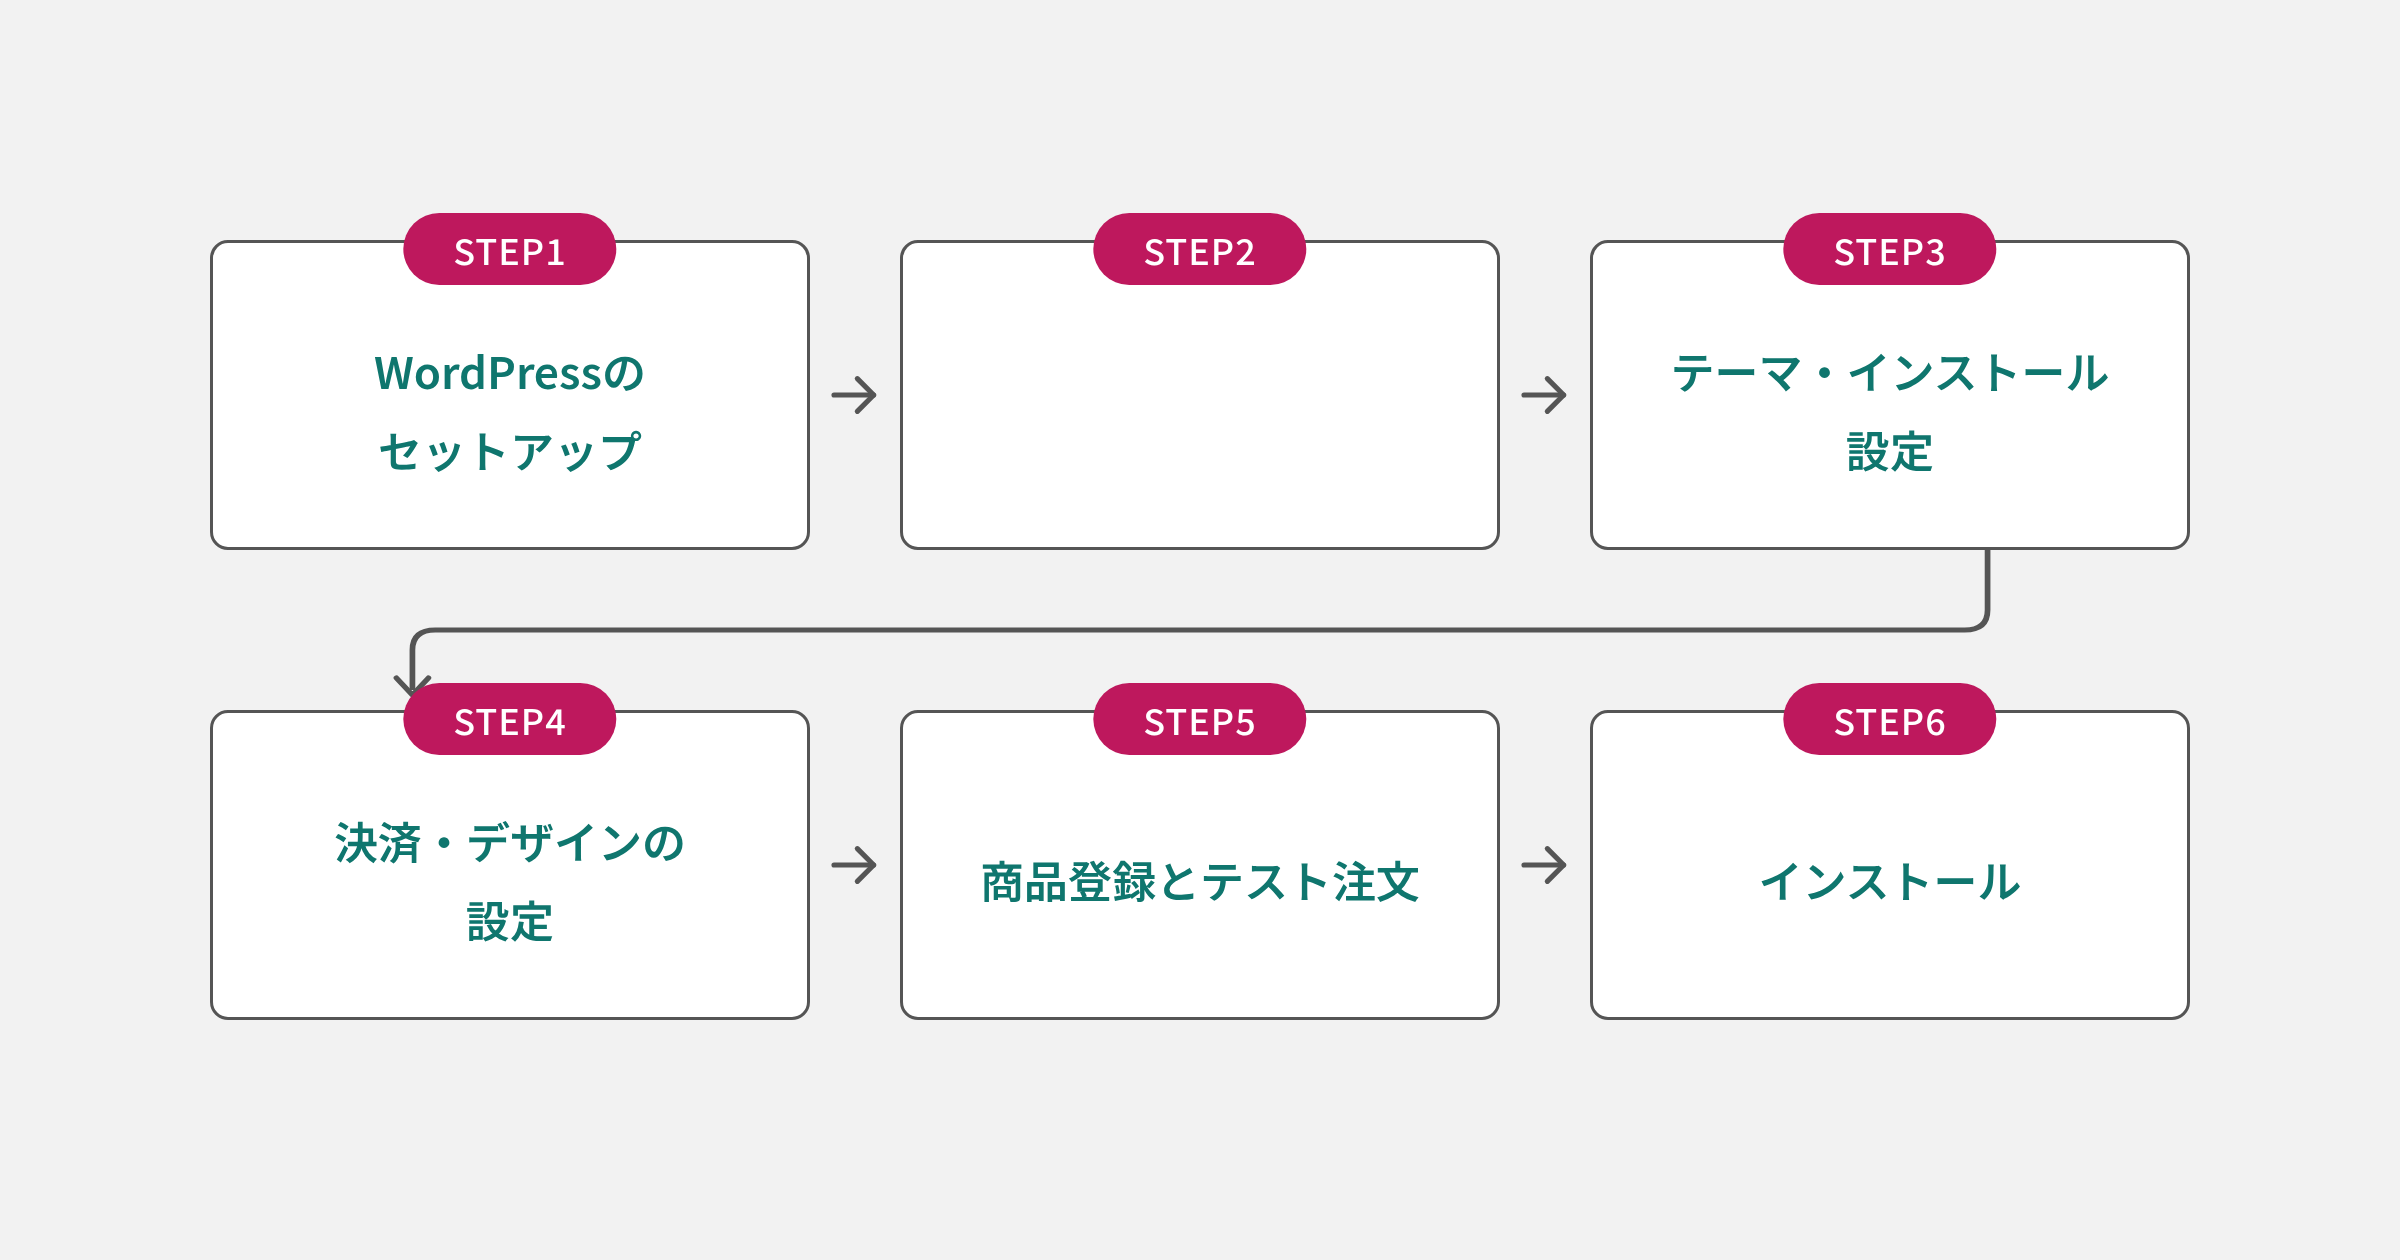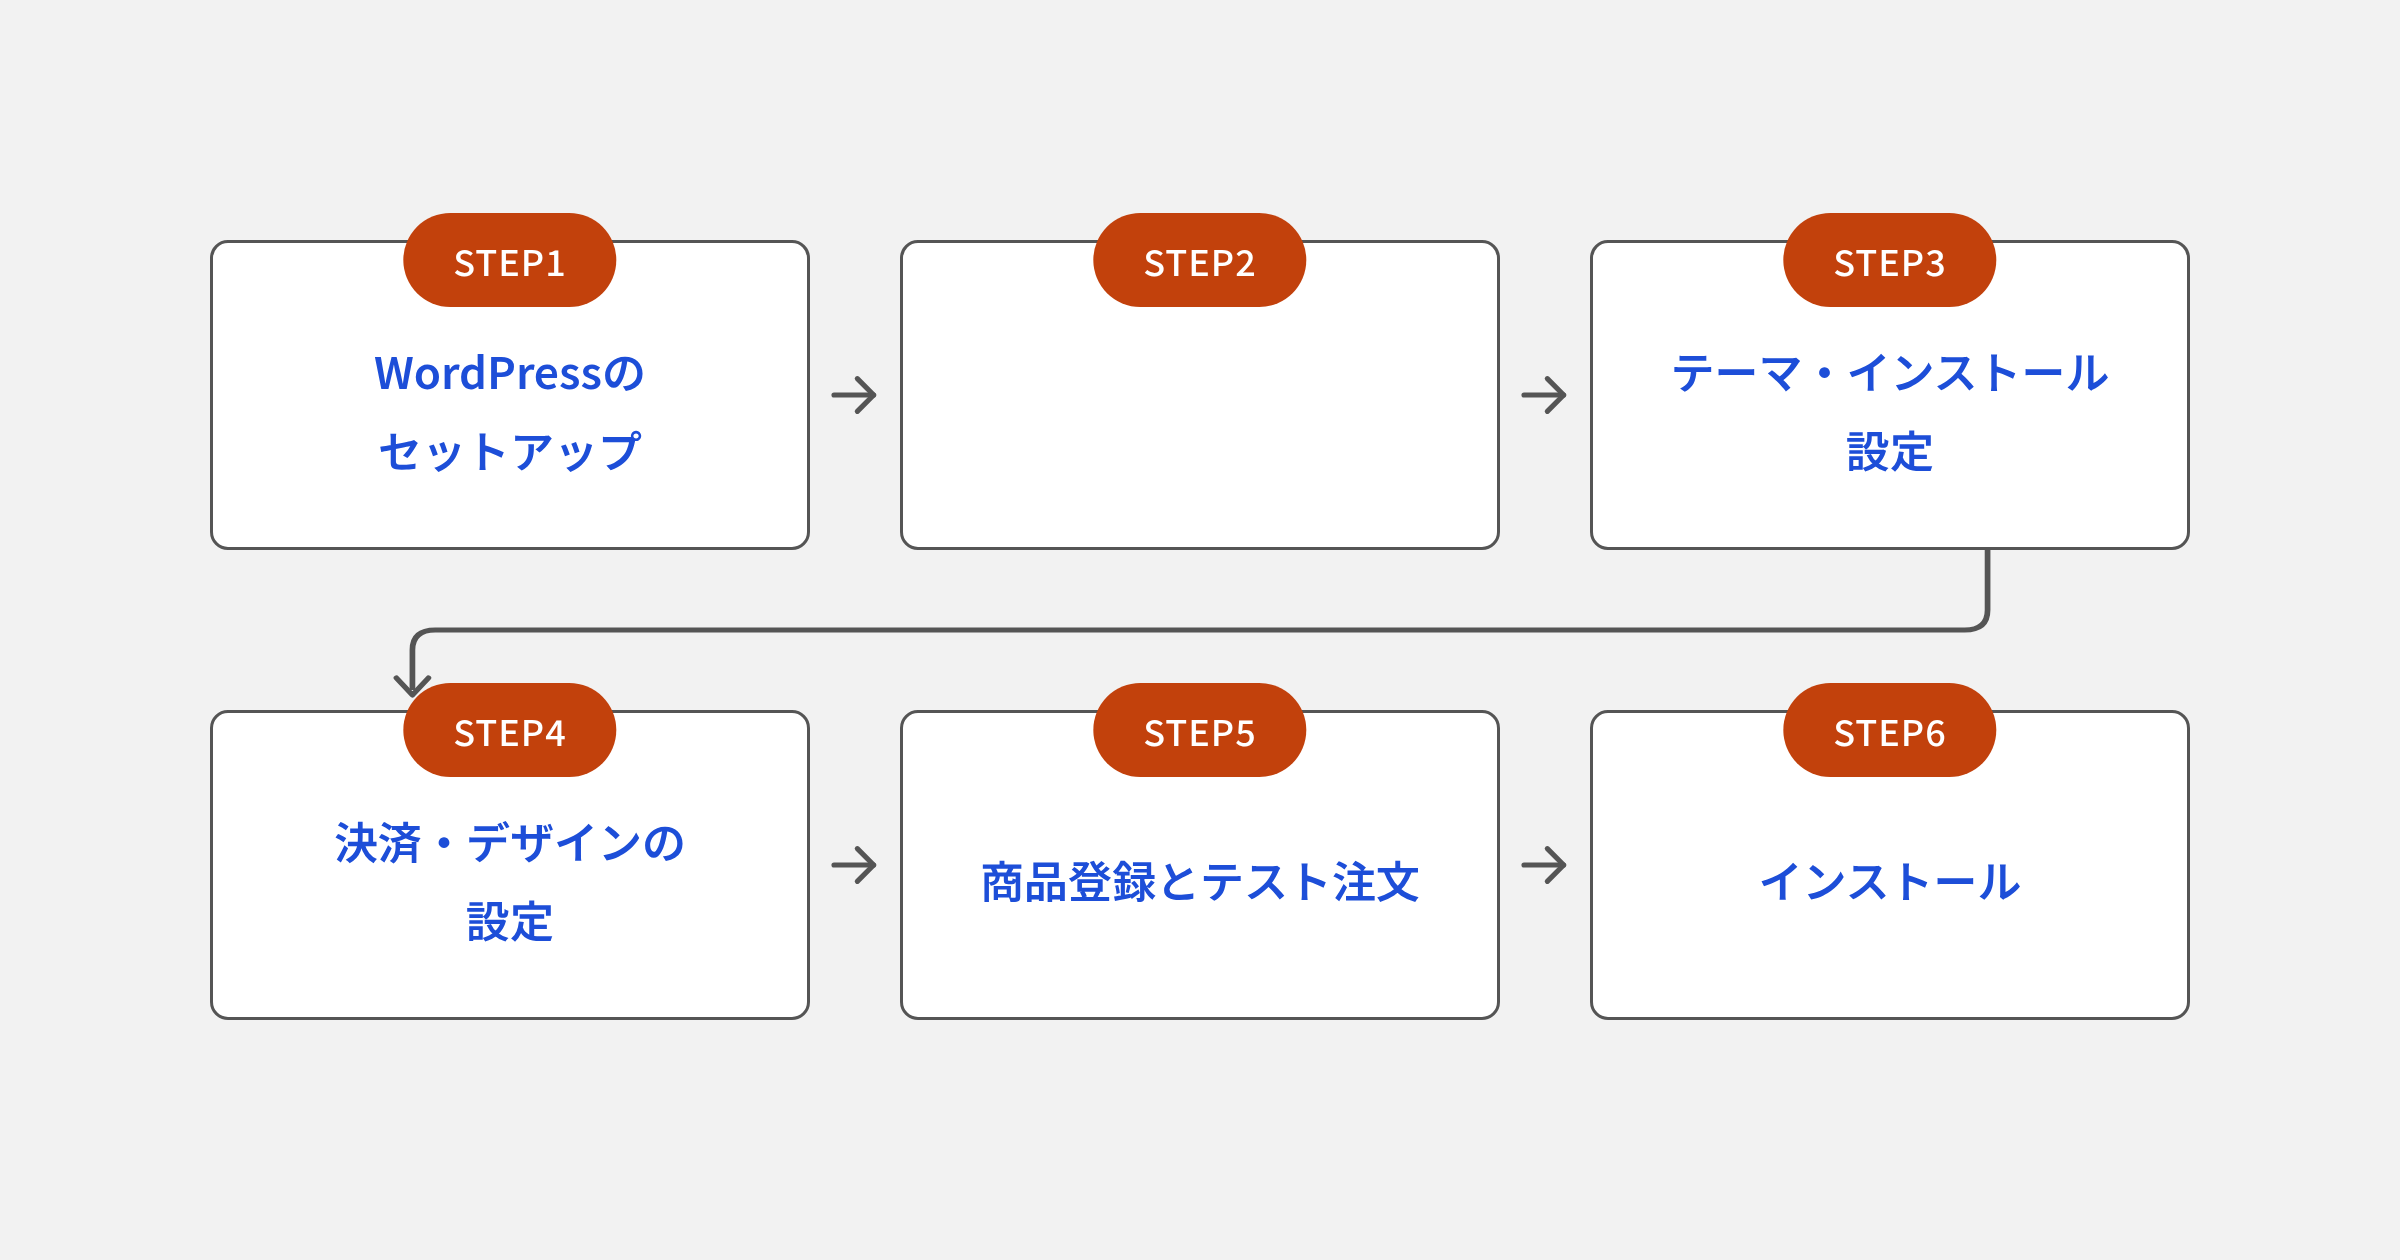--- a/index.html
+++ b/index.html
@@ -33,31 +33,31 @@
       flex-direction: column;
       align-items: center;
       justify-content: center;
       padding: 60px 30px 30px;
     }
     .step-badge {
       position: absolute;
       top: -30px;
       left: 50%;
       transform: translateX(-50%);
-      background: #c2410c;
+      background: #be185d;
       color: #fff;
-      padding: 21px 50px;
+      padding: 10px 50px;
       border-radius: 999px;
       font-size: 36px;
       font-weight: 500;
       letter-spacing: 1px;
       white-space: nowrap;
     }
     .step-title {
-      color: #1d4ed8;
+      color: #0f766e;
       font-size: 44px;
       font-weight: 600;
       text-align: center;
       line-height: 1.8;
       white-space: pre-line;
     }
     .arrow-h {
       display: flex;
       align-items: center;
       justify-content: center;

